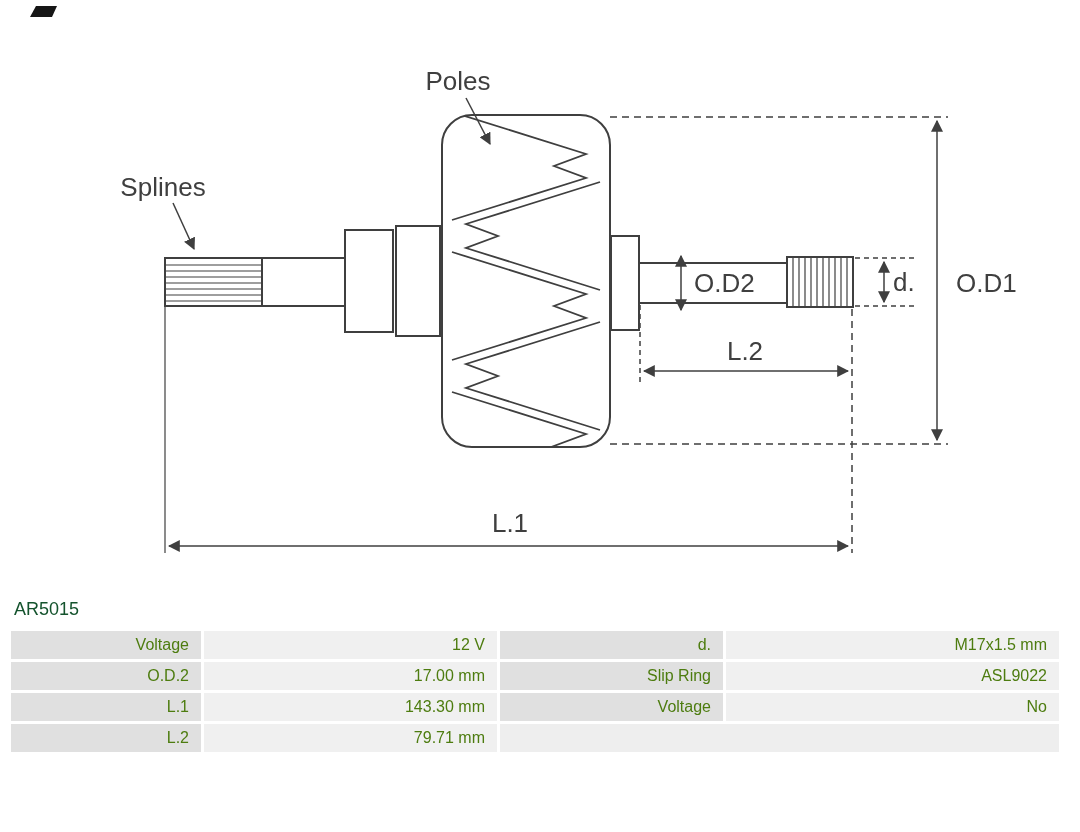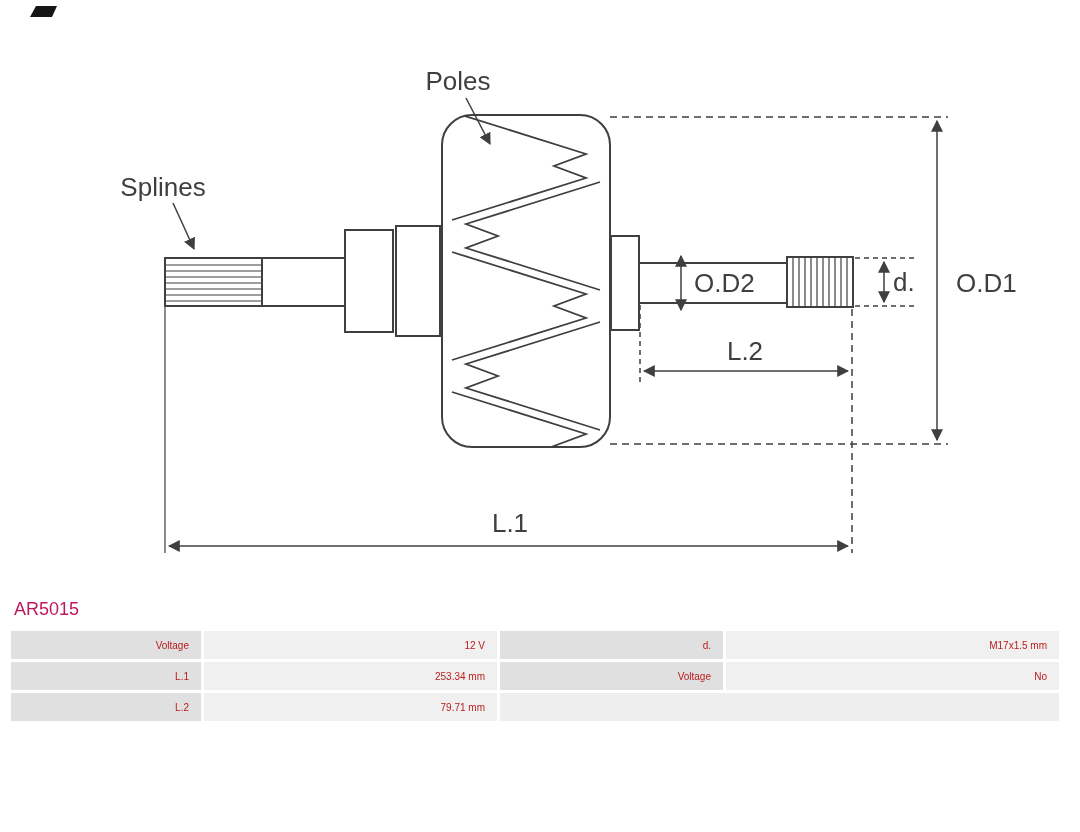--- a/index.html
+++ b/index.html
@@ -3,25 +3,25 @@
 <meta charset="utf-8">
 <style>
   html,body{margin:0;padding:0;}
   body{
     width:1080px;height:832px;background:#ffffff;position:relative;overflow:hidden;
     font-family:"Liberation Sans",sans-serif;
   }
   .logo{position:absolute;top:5px;left:28px;width:32px;height:13px;}
   .drawing{position:absolute;top:0;left:0;}
   .drawing text{font-family:"Liberation Sans",sans-serif;font-size:26px;fill:#3f3f3f;stroke:none;}
-  .part-number{position:absolute;top:599px;left:14px;font-size:18px;color:#be185d;}
+  .part-number{position:absolute;top:599px;left:14px;font-size:18px;color:#14532d;}
   .spec-table{
     position:absolute;top:628px;left:8px;width:1054px;
     border-collapse:separate;border-spacing:3px;table-layout:fixed;
-    font-size:10px;color:#b91c1c;
+    font-size:16px;color:#4d7c0f;
   }
   .spec-table td{height:28px;padding:0 12px 0 0;text-align:right;vertical-align:middle;overflow:hidden;white-space:nowrap;}
   .spec-table td.lbl{background:#e0e0e0;}
   .spec-table td.val{background:#f0f0f0;}
   .spec-table td.empty{background:#eeeeee;}
 </style>
 </head>
 <body>
 
 <svg class="logo" viewBox="0 0 32 13">
@@ -127,22 +127,28 @@
       <col style="width:333px">
   </colgroup>
   <tbody>
     <tr>
       <td class="lbl">Voltage</td>
       <td class="val">12 V</td>
       <td class="lbl">d.</td>
       <td class="val">M17x1.5 mm</td>
     </tr>
     <tr>
+      <td class="lbl">O.D.2</td>
+      <td class="val">17.00 mm</td>
+      <td class="lbl">Slip Ring</td>
+      <td class="val">ASL9022</td>
+    </tr>
+    <tr>
       <td class="lbl">L.1</td>
-      <td class="val">253.34 mm</td>
+      <td class="val">143.30 mm</td>
       <td class="lbl">Voltage</td>
       <td class="val">No</td>
     </tr>
     <tr>
       <td class="lbl">L.2</td>
       <td class="val">79.71 mm</td>
       <td class="empty" colspan="2"></td>
     </tr>
   </tbody>
 </table>

